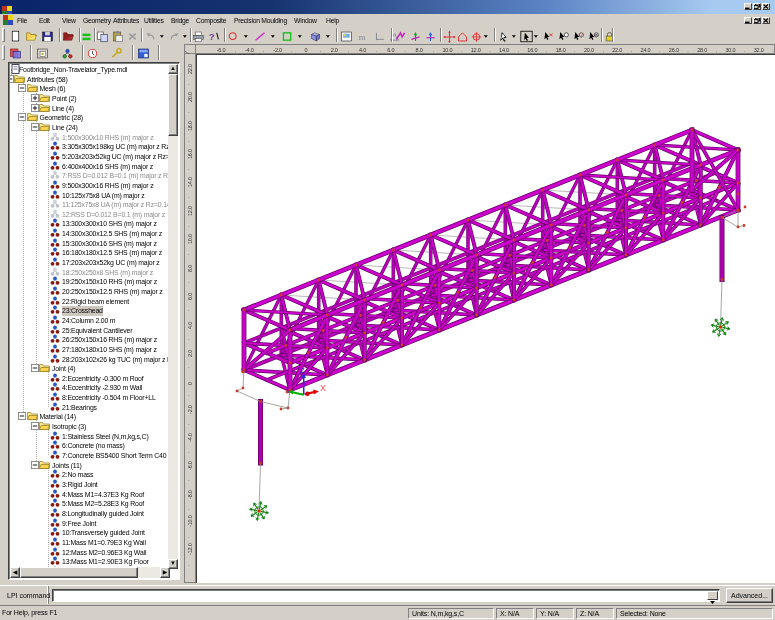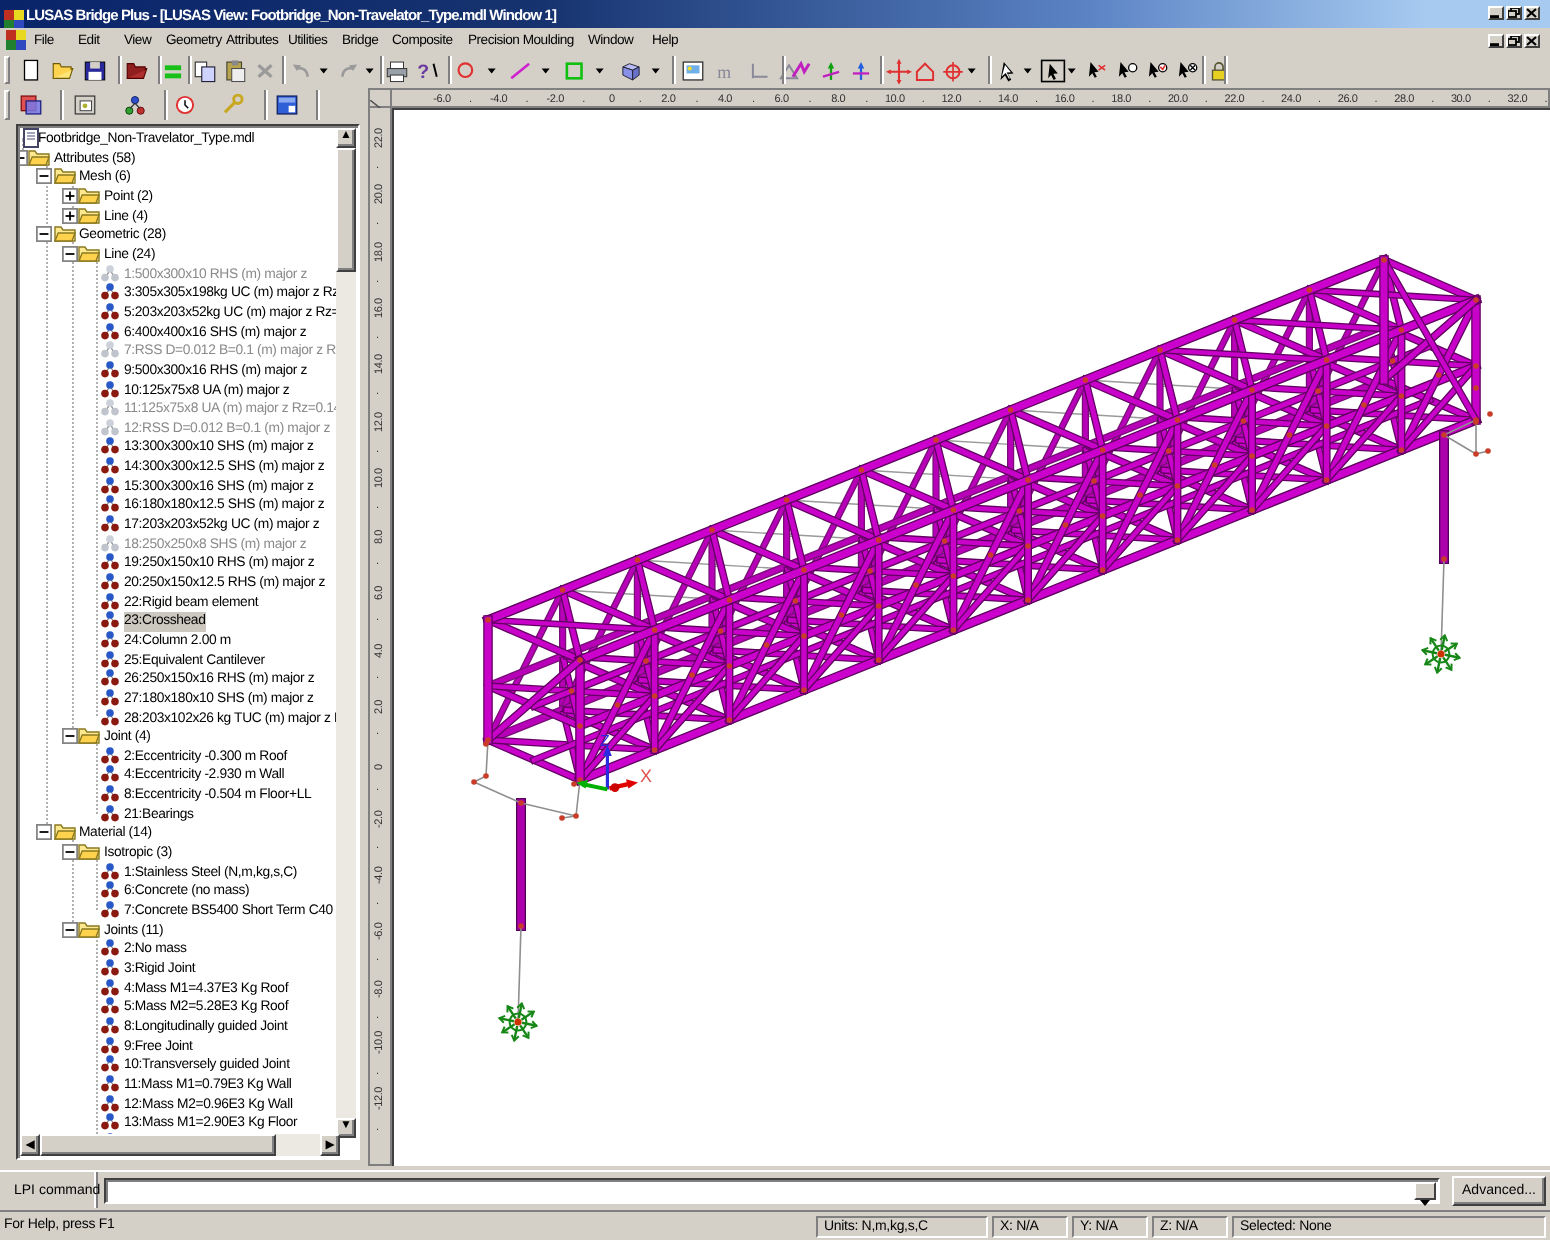--- a/index.html
+++ b/index.html
@@ -31,21 +31,20 @@
 .status{left:0;top:605px;width:775px;height:15px;background:#d4d0c8;border-top:1px solid #808080;font-size:7px;letter-spacing:-0.15px}
 .spanel{position:absolute;top:2px;height:11px;border:1px solid;border-color:#808080 #fff #fff #808080;padding-left:3px;line-height:10px}
 </style></head><body>
 <div class="abs ttl">
     <span class="abs" style="left:2px;top:2px"><svg width="10" height="10" viewBox="0 0 10 10">
         <rect width="5" height="5" fill="#c03020"></rect>
         <rect x="5" width="5" height="5" fill="#e8d820"></rect>
         <rect y="5" width="5" height="5" fill="#208030"></rect>
         <rect x="5" y="5" width="5" height="5" fill="#3048c0"></rect>
       </svg></span>
-    <span class="abs ttl-txt">LUSAS Bridge Plus - [LUSAS View: Footbridge_Non-Travelator_Type.mdl Window 1]</span>
     <div class="abs winbtn" style="left:744px;top:3px">
       <svg width="6" height="5" viewBox="0 0 6 5">
         <rect x="0" y="3.6" width="4.5" height="1.4" fill="#000"></rect>
       </svg>
     </div>
     <div class="abs winbtn" style="left:753px;top:3px">
       <svg width="6" height="5" viewBox="0 0 6 5">
         <rect x="1.5" y="0" width="4" height="3" fill="none" stroke="#000" stroke-width="0.9"></rect>
         <rect x="0" y="1.5" width="4" height="3" fill="#d4d0c8" stroke="#000" stroke-width="0.9"></rect>
       </svg>

